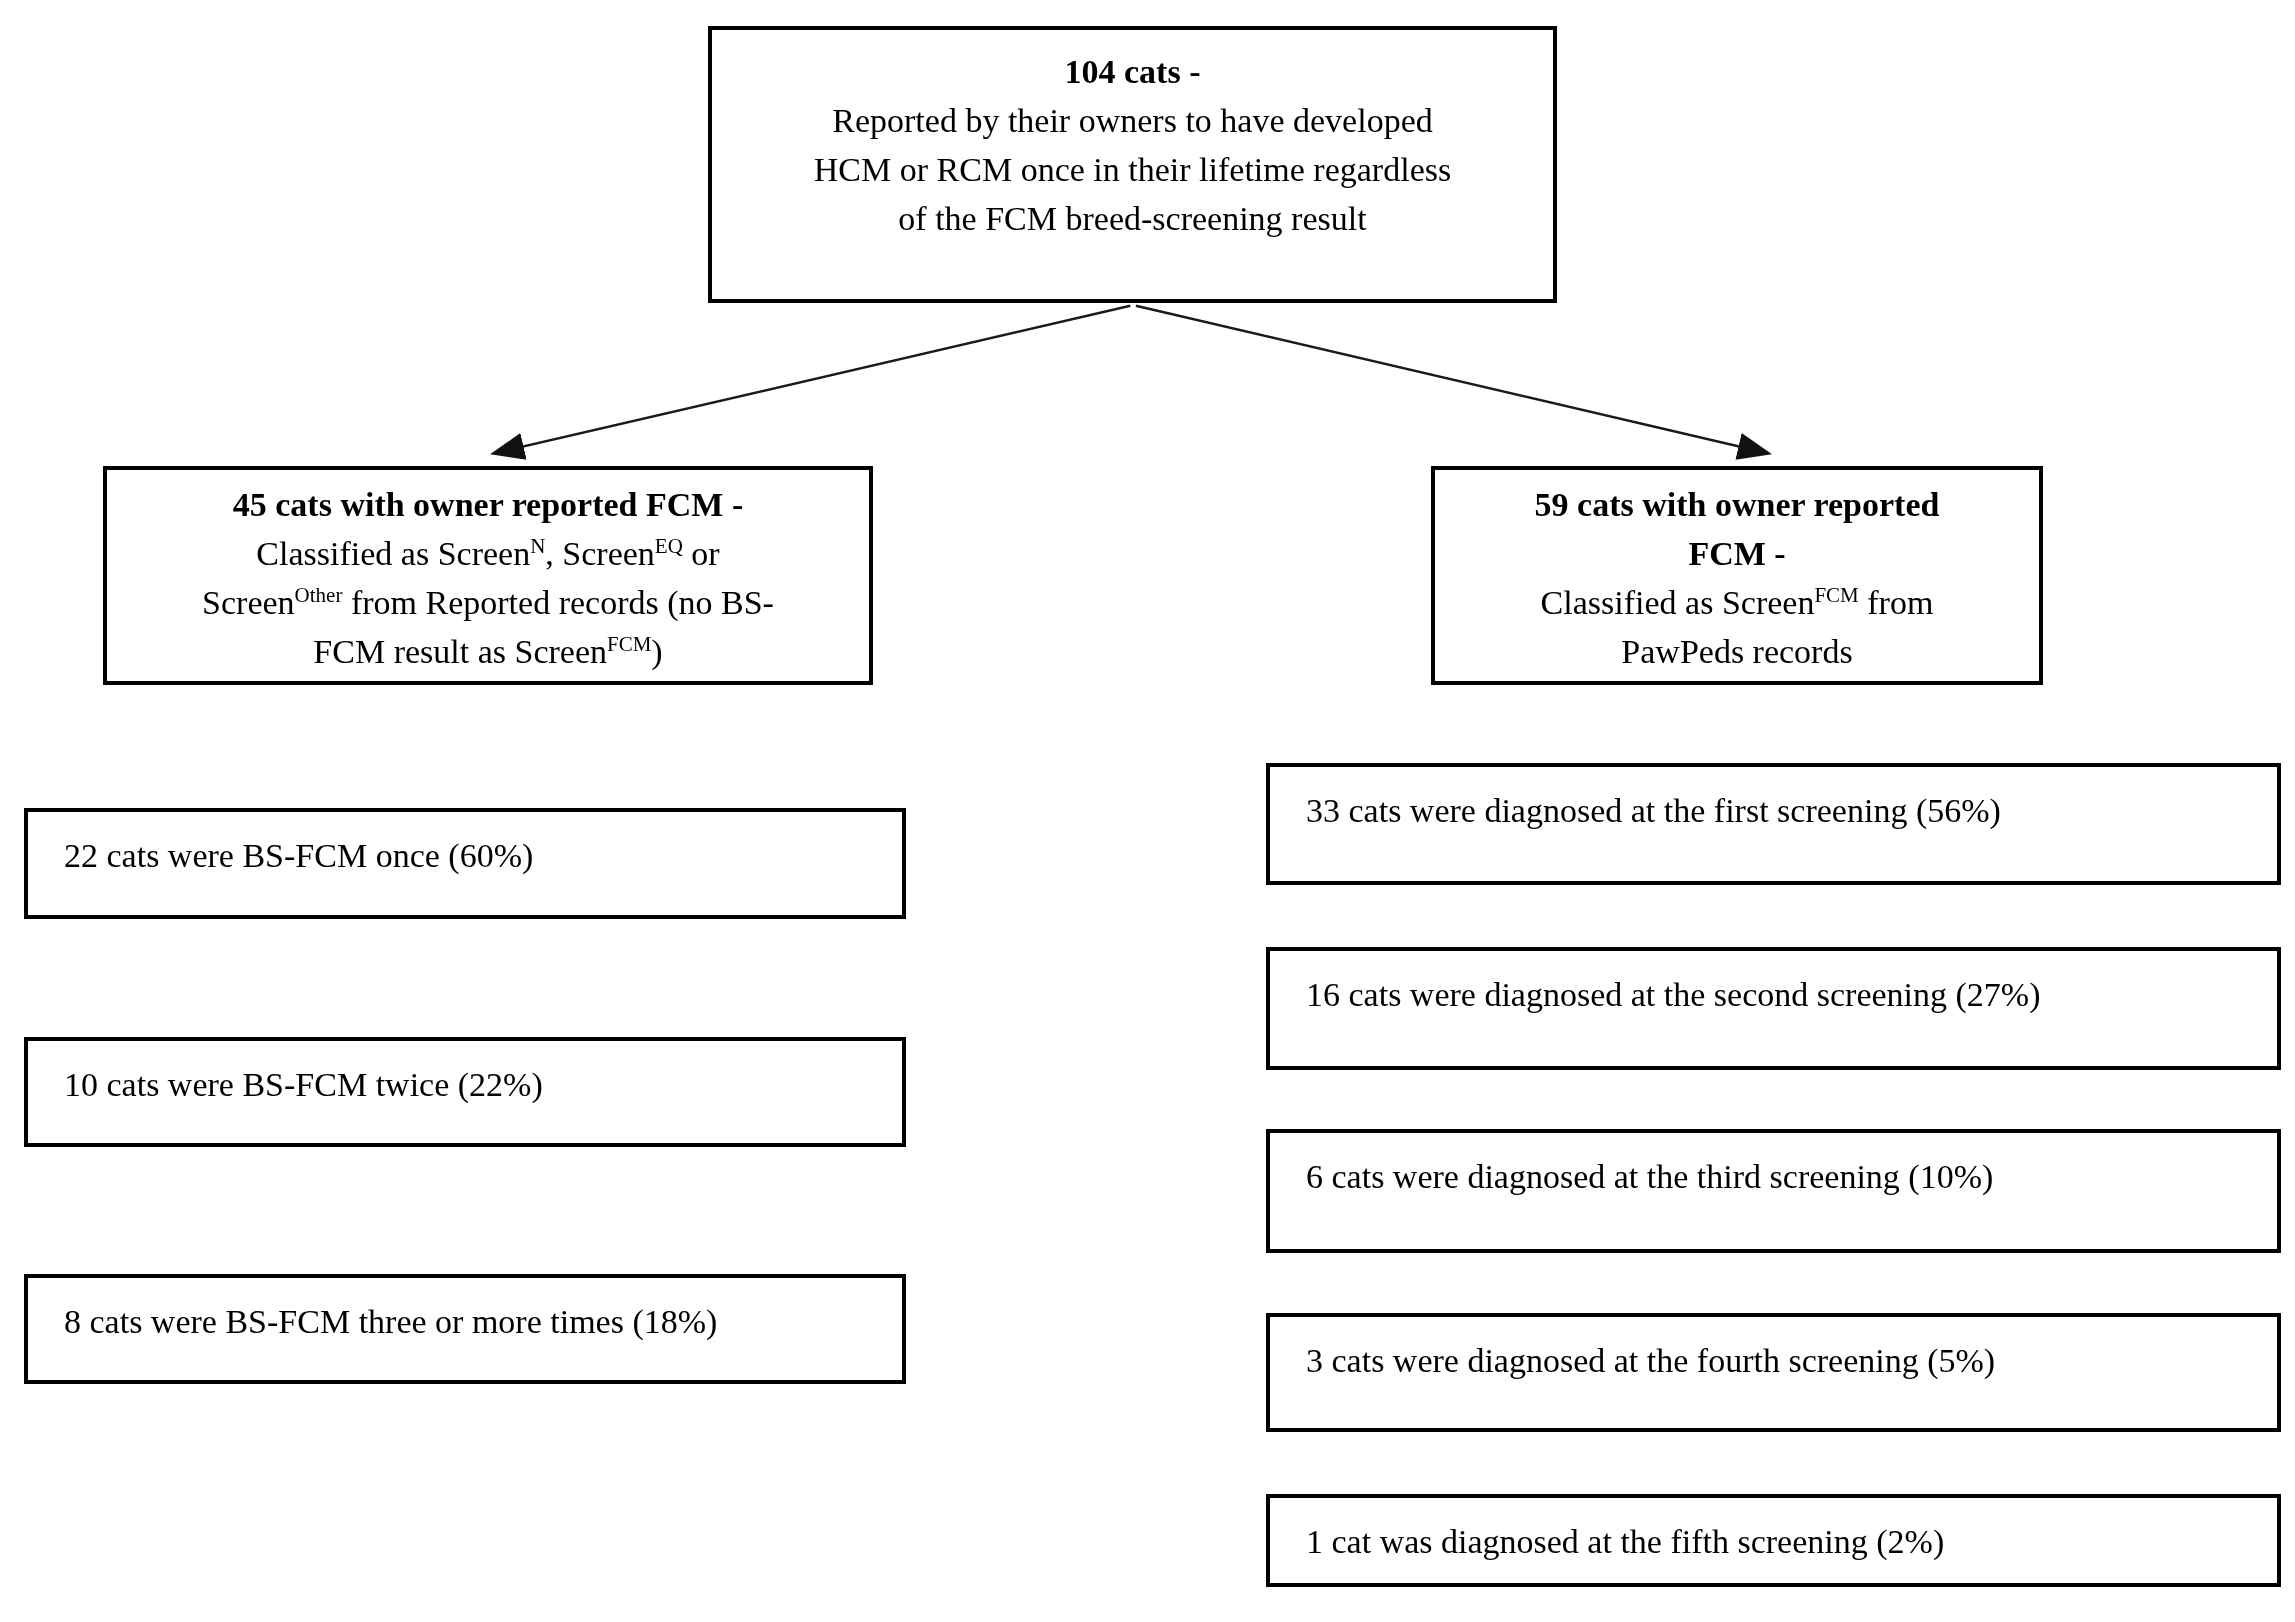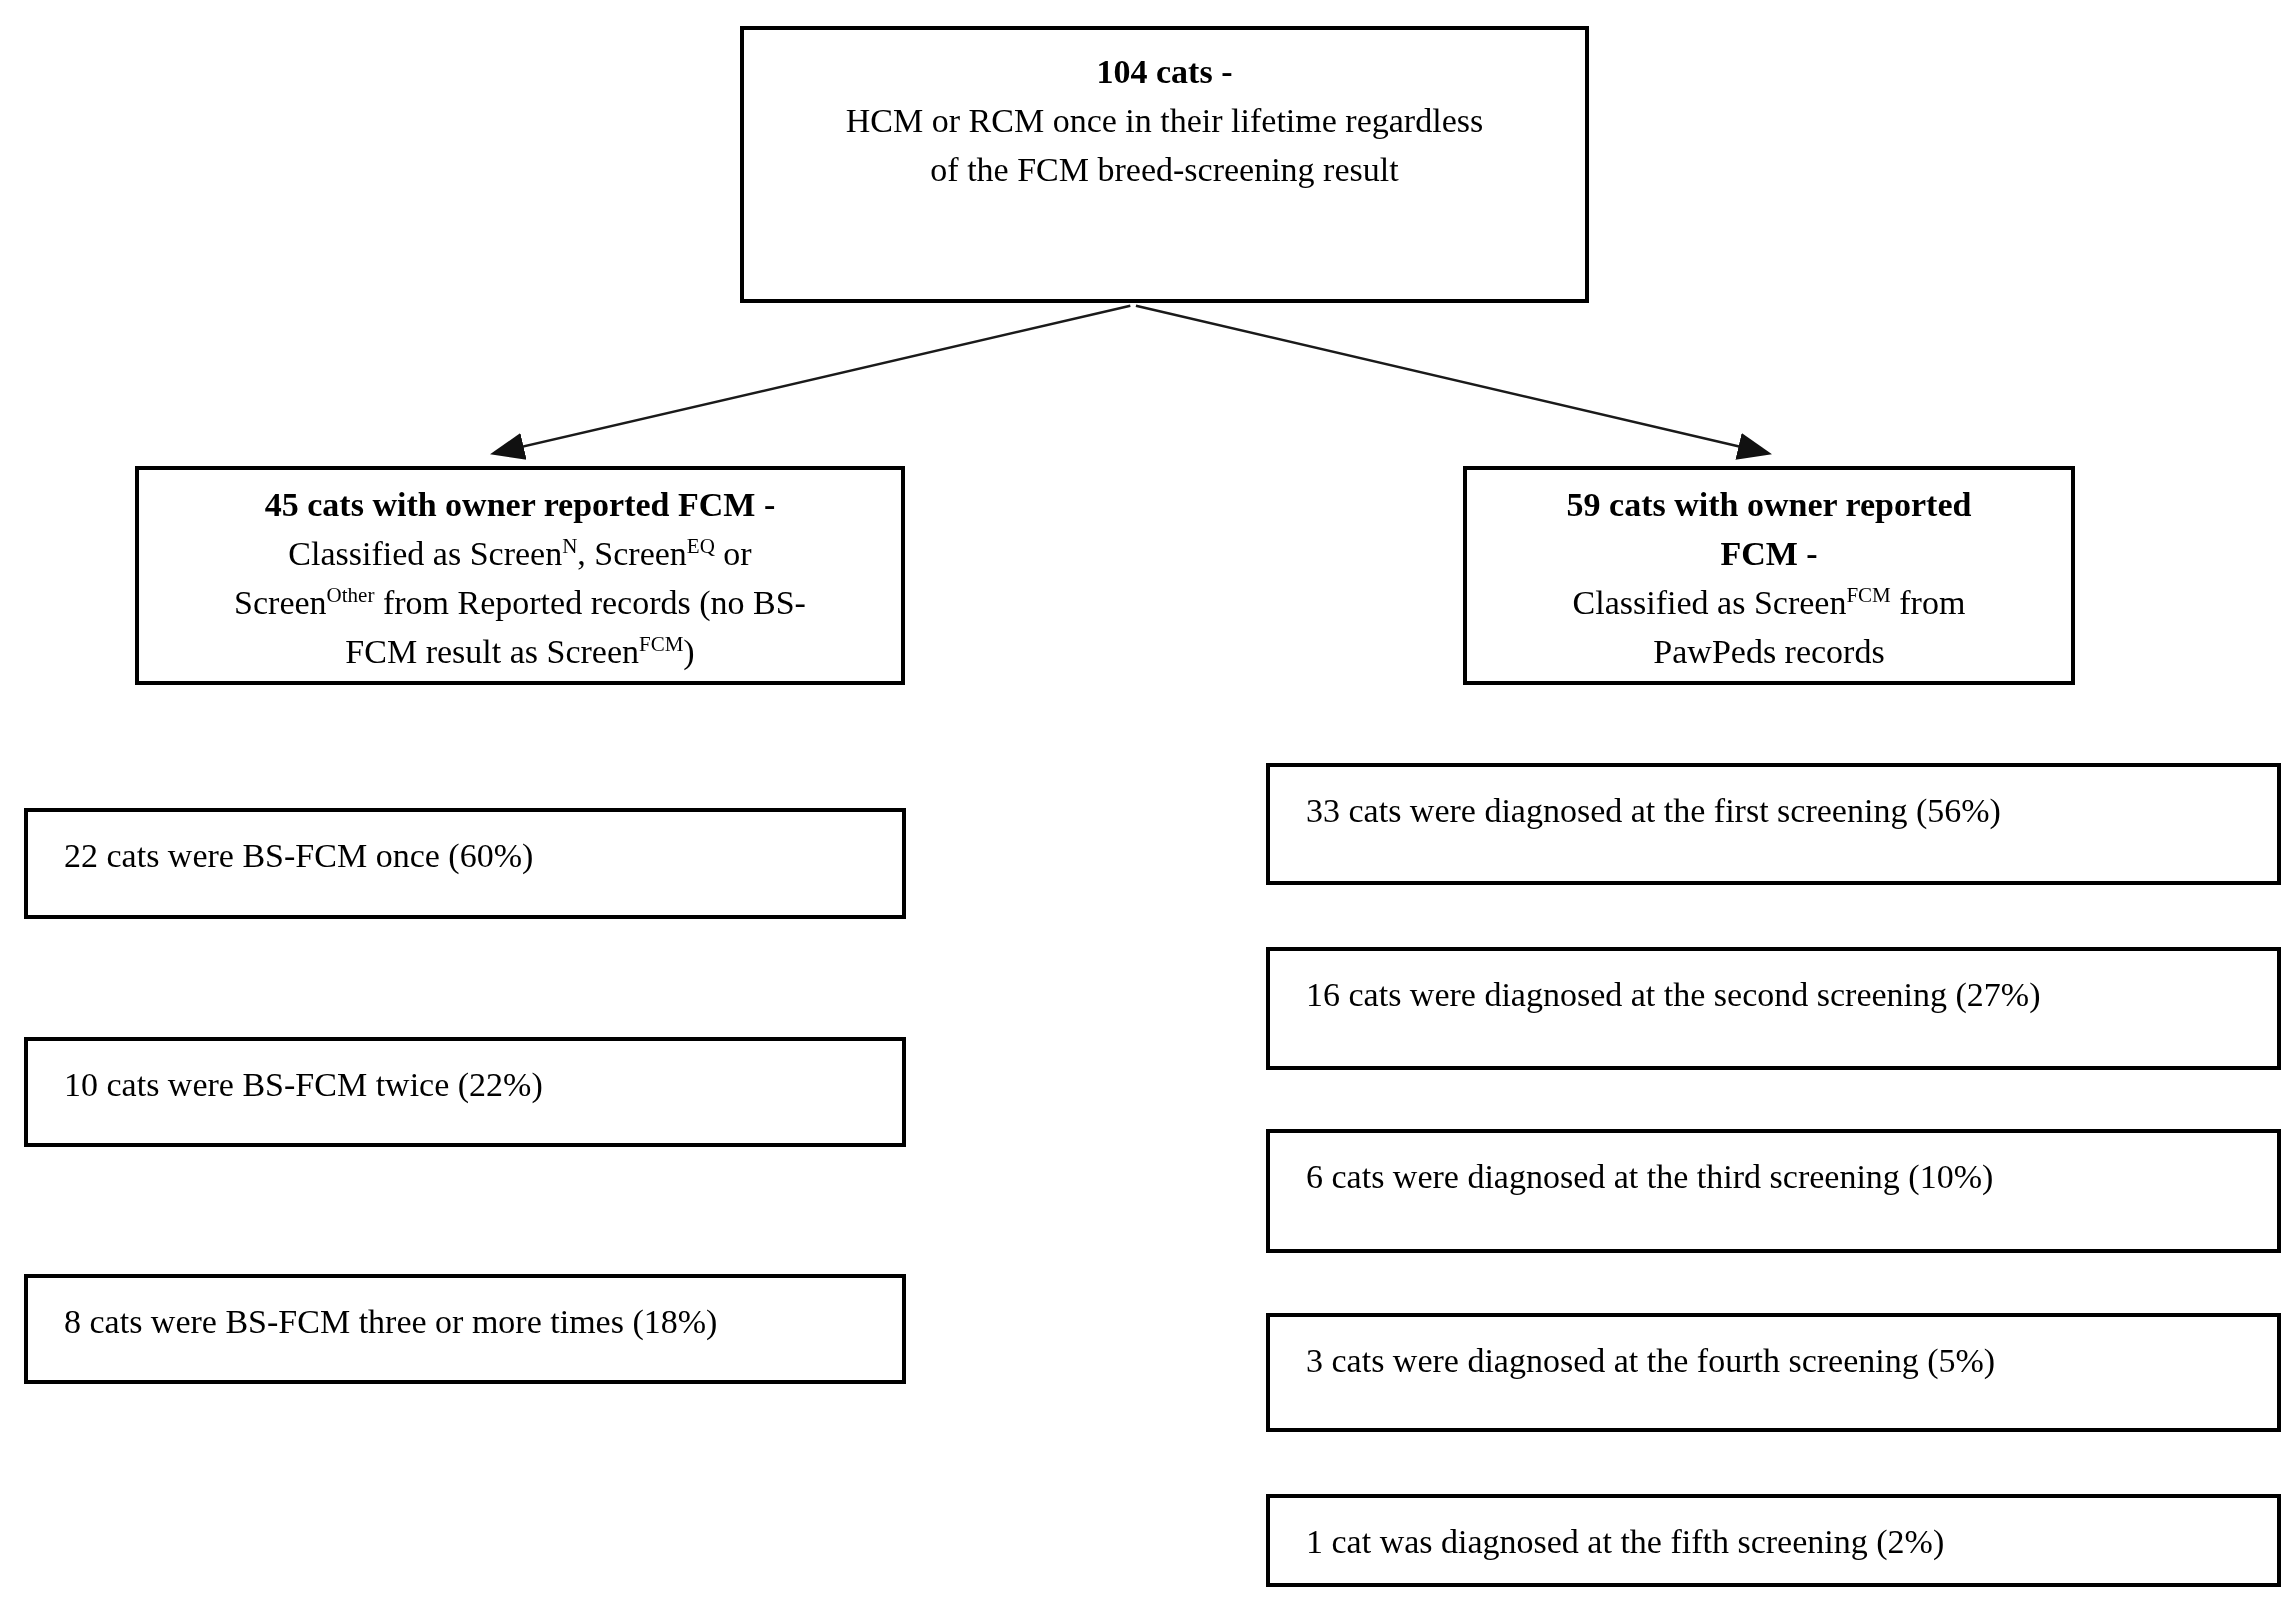--- a/index.html
+++ b/index.html
@@ -11,21 +11,21 @@
     font-family: "Liberation Serif", serif;
     color: #000000;
     overflow: hidden;
   }
   .box {
     position: absolute;
     border: 4.2px solid #000000;
     background: #ffffff;
     box-sizing: border-box;
   }
-  .centered { text-align: center; margin-left: 32px; }
+  .centered { text-align: center; }
   .bline { font-size: 34px; line-height: 49px; white-space: nowrap; }
   .bold { font-weight: bold; }
   .root-box    { left: 708px; top: 26px;   width: 849px; height: 277px; padding-top: 17px; }
   .left-mid    { left: 103px;  top: 466px;  width: 770px; height: 219px; padding-top: 10px; }
   .right-mid   { left: 1431px; top: 466px;  width: 612px;  height: 219px; padding-top: 9.8px; }
   .leaf {
     font-size: 34px;
     line-height: 39px;
     white-space: nowrap;
     padding: 24px 14px 8px 36px;
@@ -65,20 +65,21 @@
       <marker id="ah" viewBox="0 0 10 10" refX="8.5" refY="5" markerWidth="14" markerHeight="14" orient="auto">
         <path d="M0,1 L10,5 L0,9 z" fill="#111111"></path>
       </marker>
     </defs>
     <line x1="1612" y1="436" x2="706" y2="646" stroke="#1a1a1a" stroke-width="3.5" marker-end="url(#ah)"></line>
     <line x1="1620" y1="436" x2="2520" y2="646" stroke="#1a1a1a" stroke-width="3.5" marker-end="url(#ah)"></line>
   </svg>
 
   <div class="box root-box centered">
     <div class="bline bold">104 cats -</div>
+    <div class="bline">Reported by their owners to have developed</div>
     <div class="bline">HCM or RCM once in their lifetime regardless</div>
     <div class="bline">of the FCM breed-screening result</div>
   </div>
 
   <div class="box left-mid centered">
     <div class="bline bold">45 cats with owner reported FCM -</div>
     <div class="bline">
       <span>Classified as Screen</span><sup class="sc">N</sup><span>, Screen</span><sup class="sc">EQ</sup><span> or</span>
     </div>
     <div class="bline">

